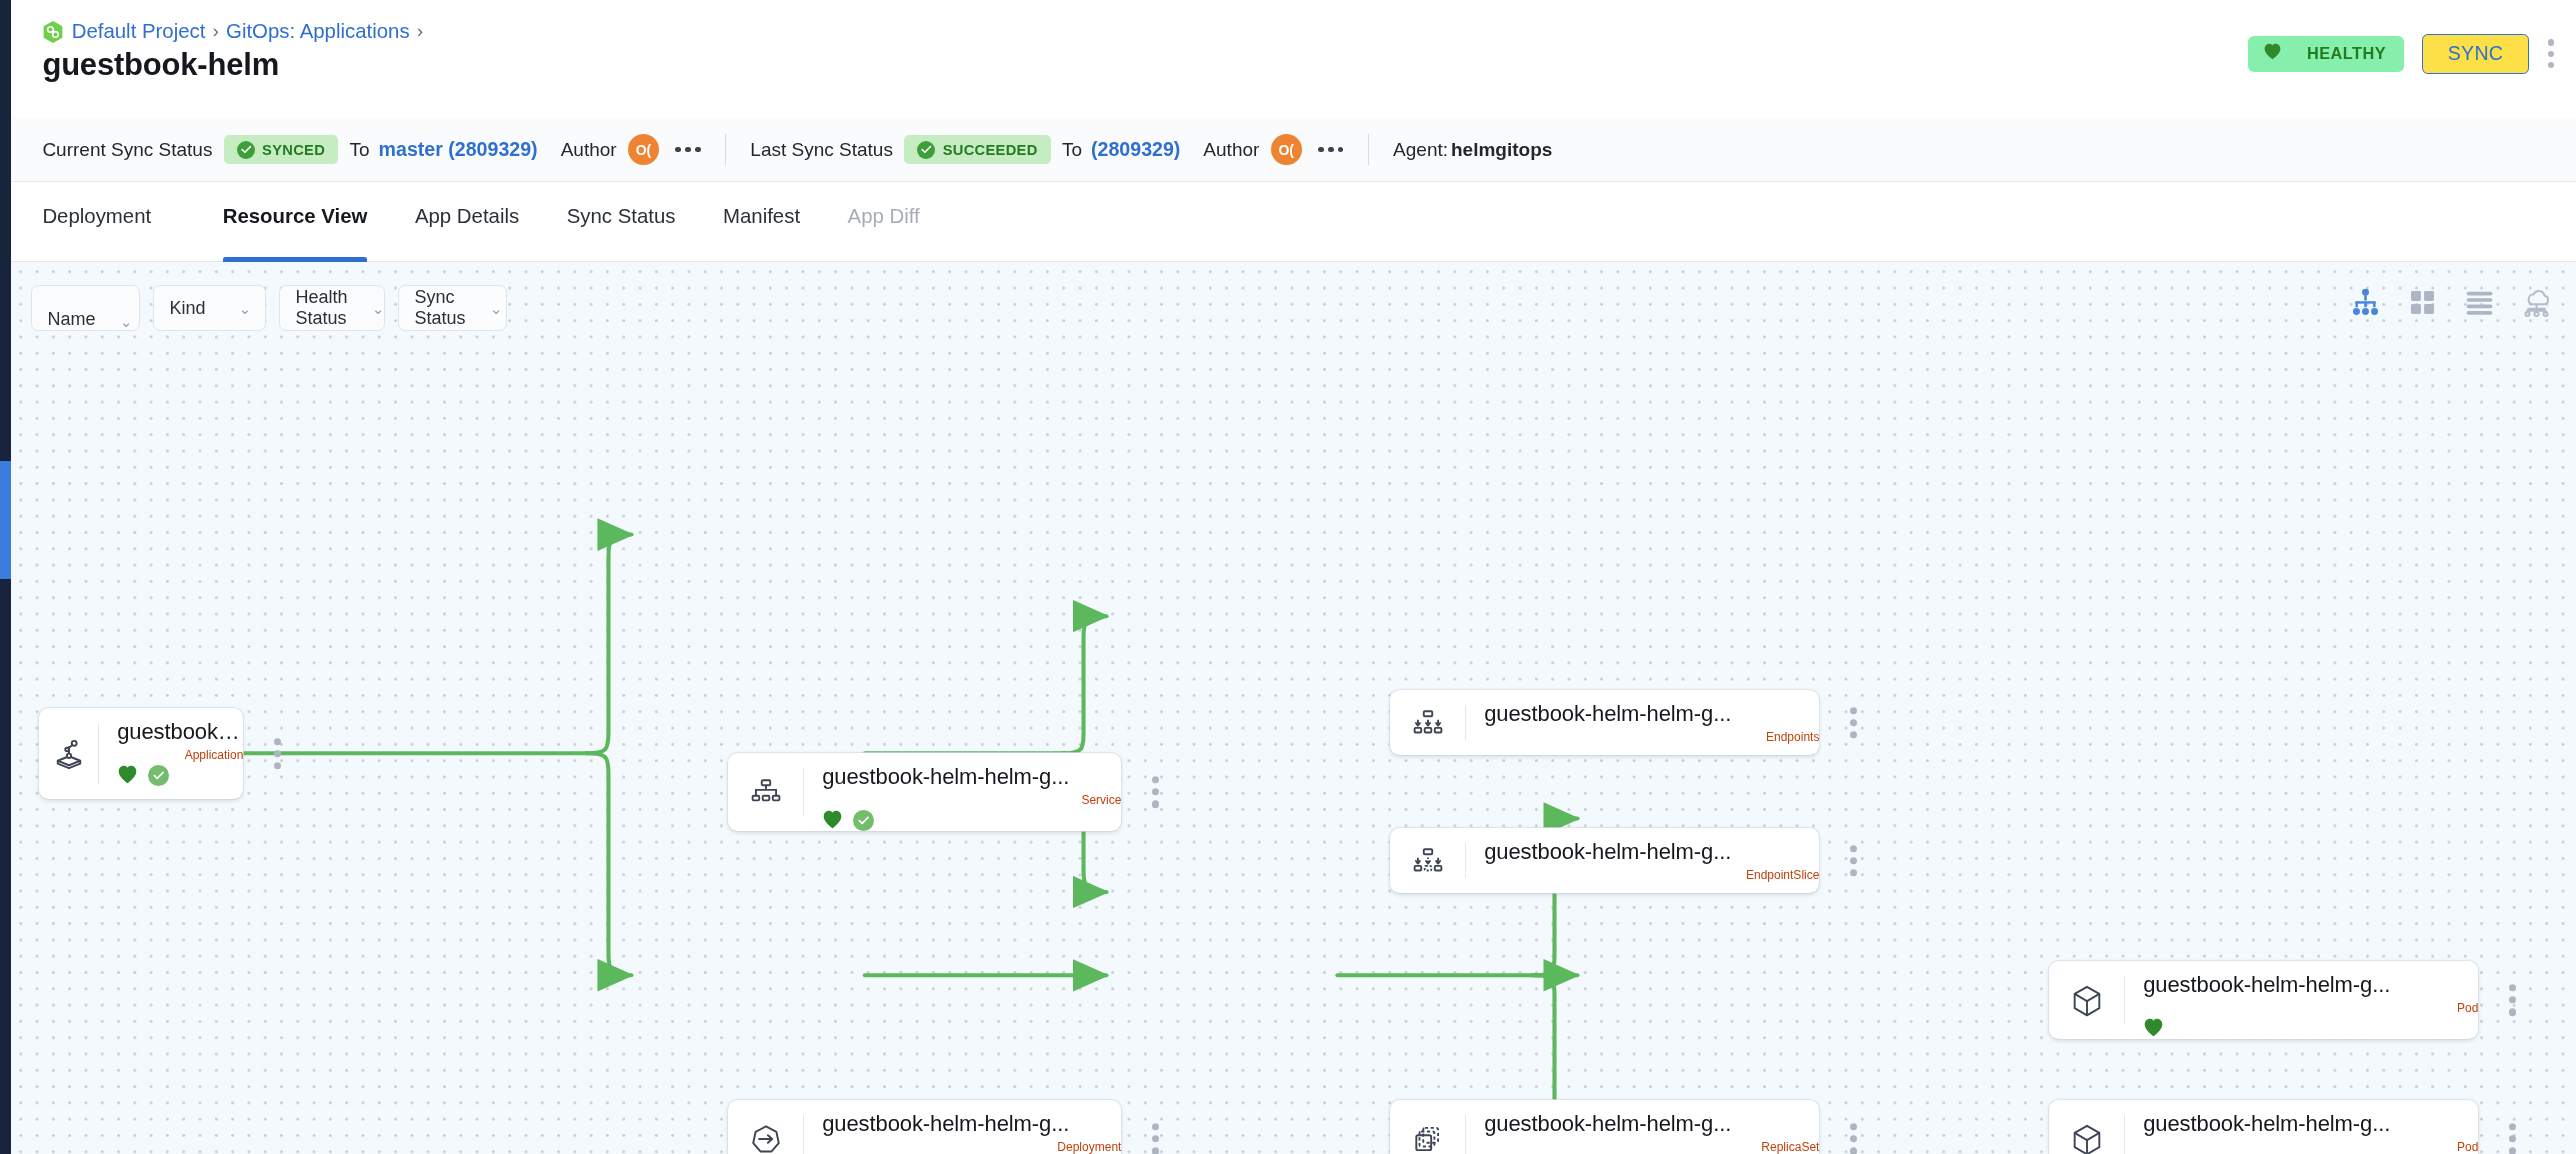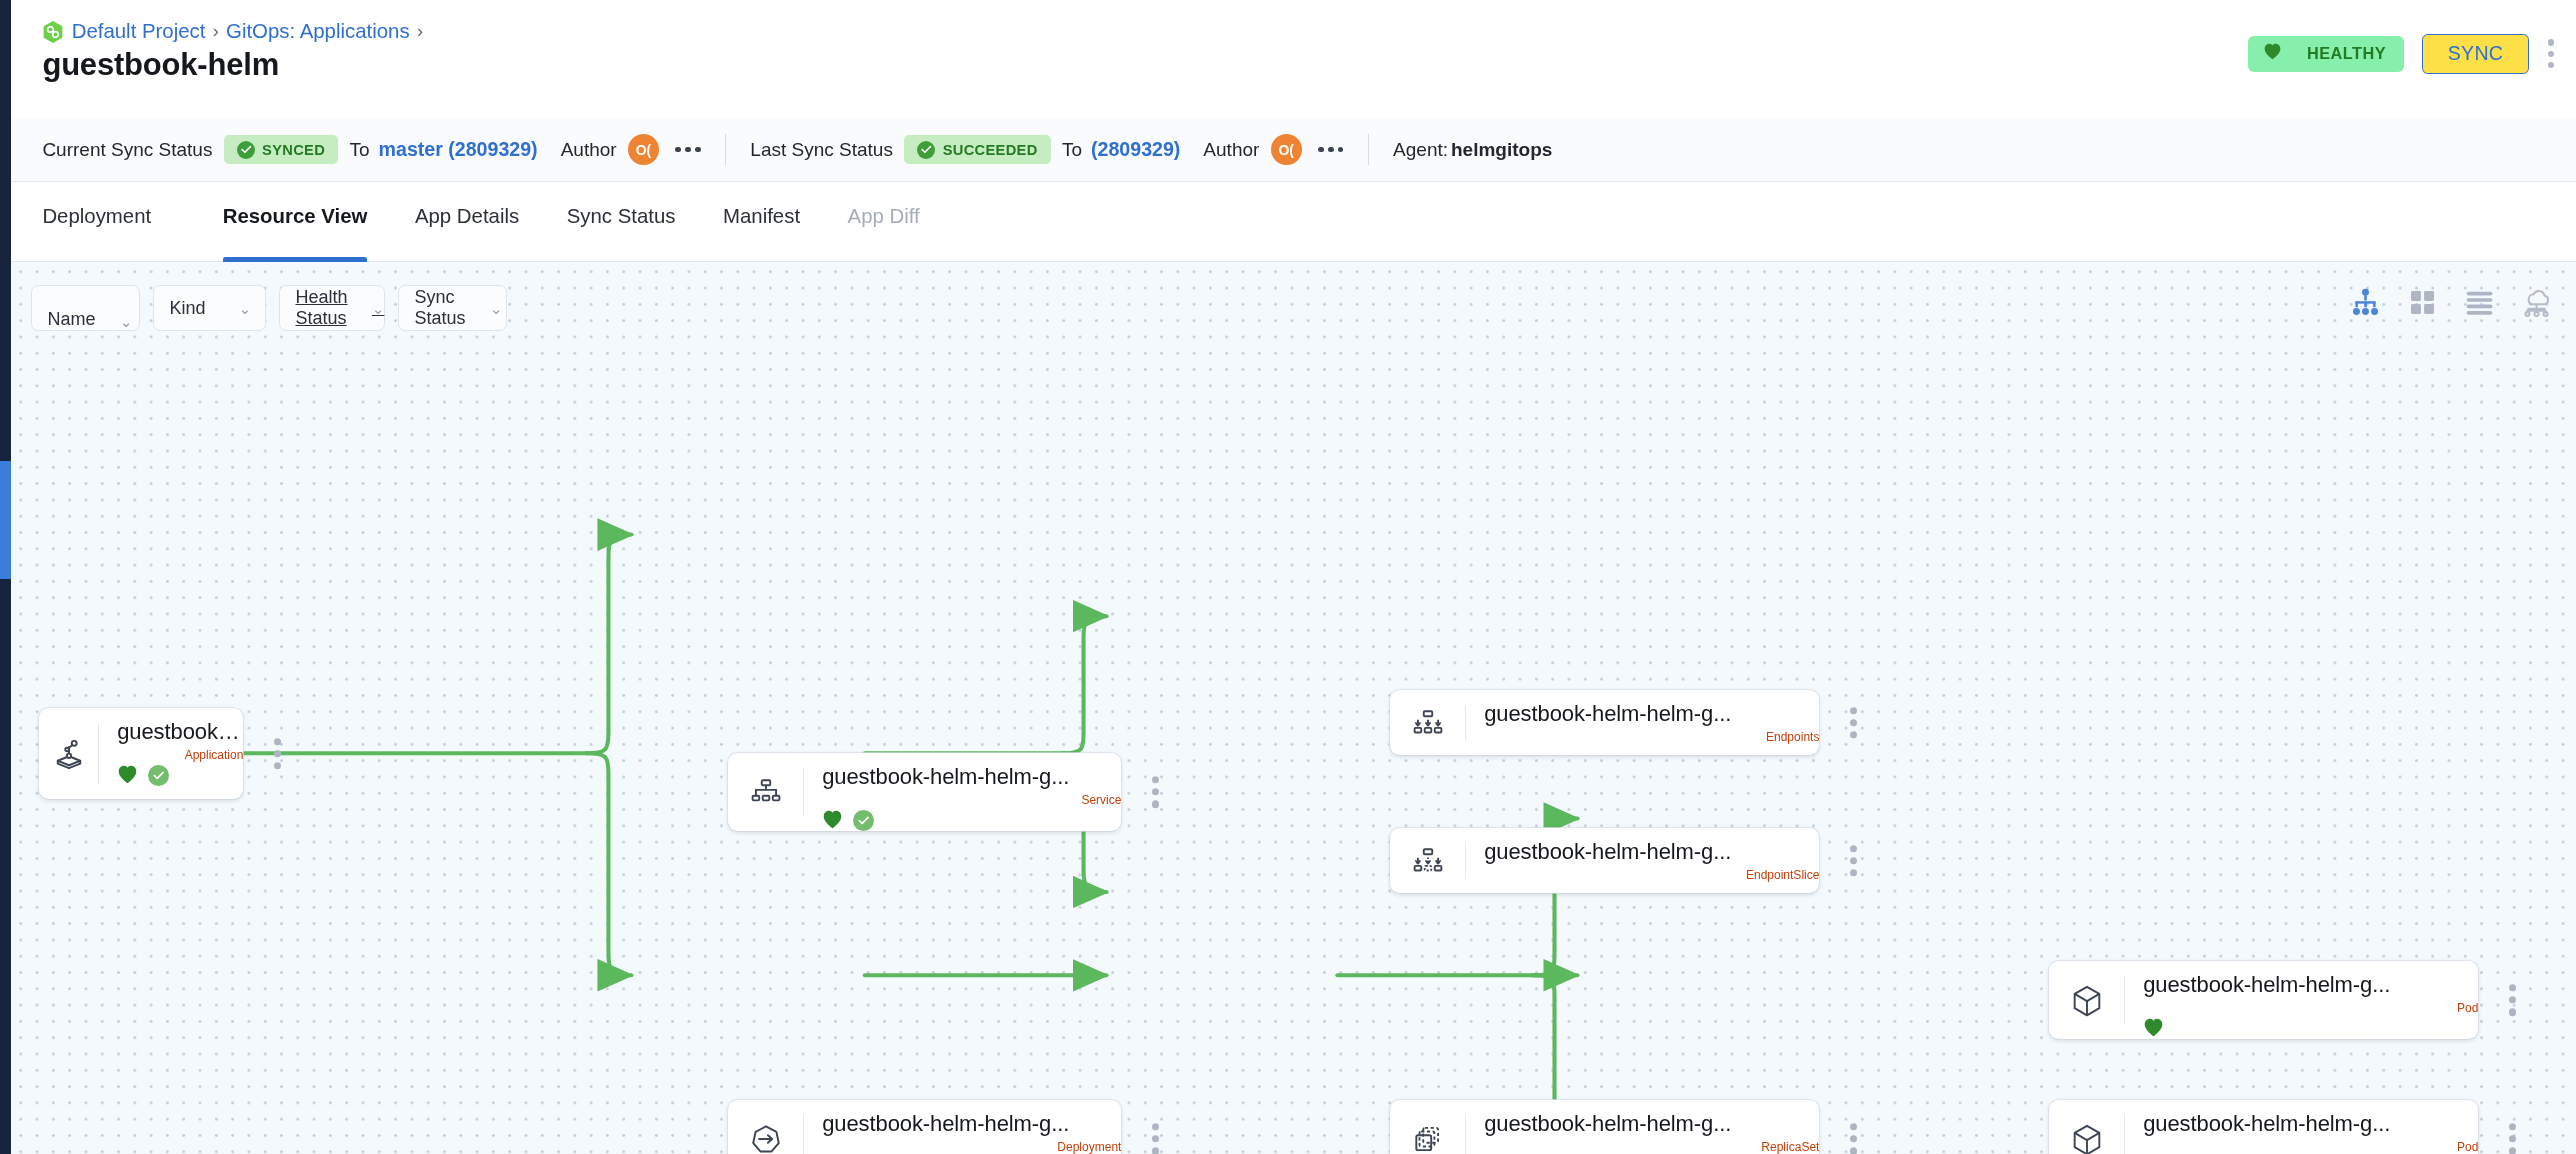--- a/index.html
+++ b/index.html
@@ -128,21 +128,21 @@
   }
   .select{
     pointer-events:auto;
     background:#fbfcfe; border:1.2px solid #dfe3ea; border-radius:7.3px;
     height:46px; display:flex; align-items:center; justify-content:space-between;
     padding:0 14px 0 15.5px; font-size:18px; color:#2b3038; cursor:pointer;
     min-width:106px;
   }
   .select .chev{ color:#97a0ad; font-size:14.7px; margin-left:24.5px; }
   #select-name{width:109px;align-items:flex-end;} #select-kind{width:113px;}
-  #select-health{width:94px;text-decoration:underline;} #select-sync{width:109px;}
+  #select-health{width:94px;} #select-sync{width:109px;}
 
   .view-toggles{
     position:absolute; right:23px; top:23px; display:flex; gap:23px;
     align-items:center; z-index:20;
   }
   .vt{ width:34px;height:34px; display:flex;align-items:center;justify-content:center; cursor:pointer;}
 
   
   #graph{ position:absolute; inset:0; }
   #edges{ position:absolute; inset:0; width:100%; height:100%; }

